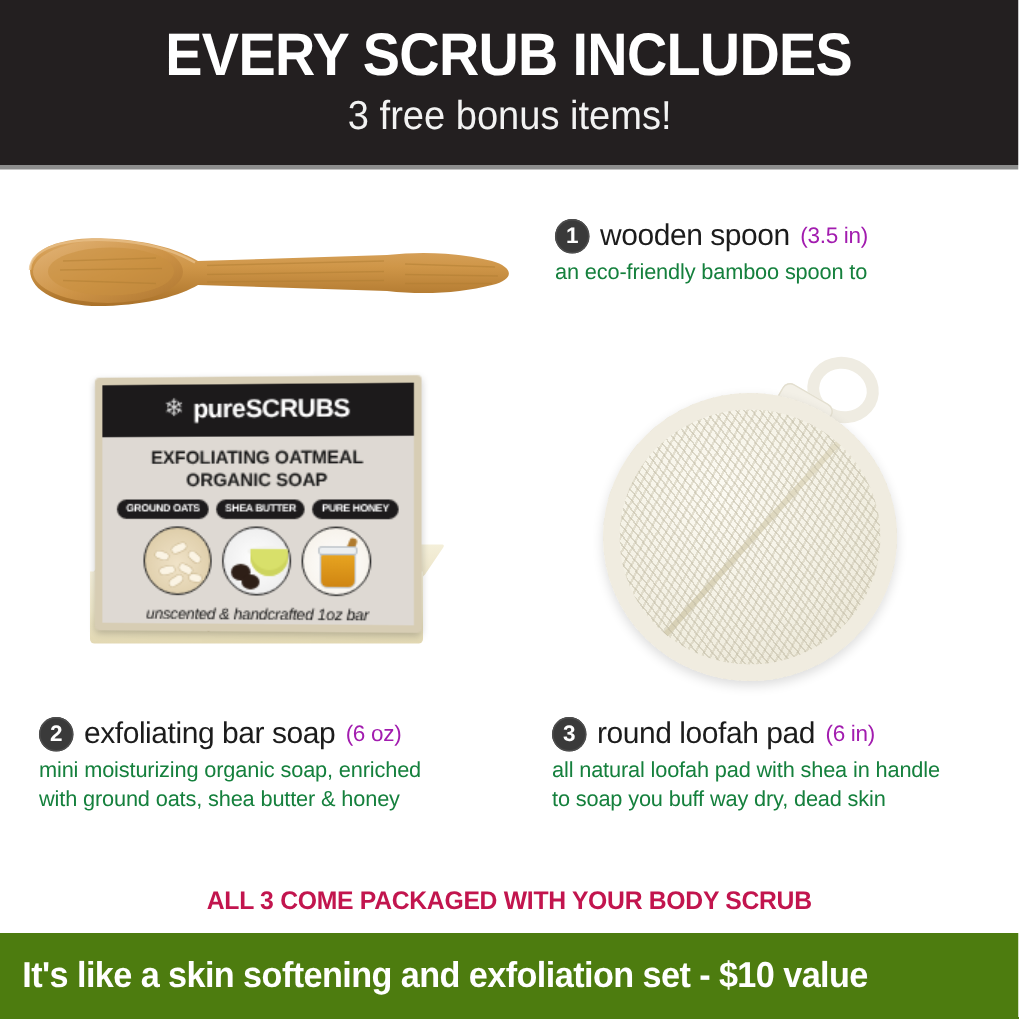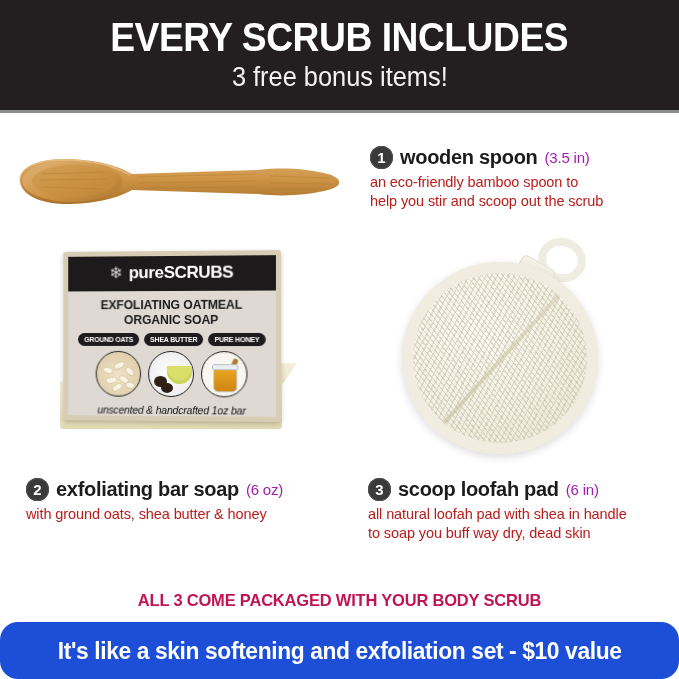--- a/index.html
+++ b/index.html
@@ -33,23 +33,23 @@
   
   .item-head { display:flex; align-items:center; gap:7px; white-space:nowrap; }
   .badge {
     width:23px; height:23px; border-radius:50%;
     background:#3a3a3a; color:#ffffff;
     font-size:15px; font-weight:bold;
     display:flex; align-items:center; justify-content:center;
     flex:0 0 auto;
     box-shadow: inset 0 0 0 1px #4d4d4d;
   }
-  .item-title { font-size:20px; font-weight:bold; color:#1c1c1c; letter-spacing:-0.3px;text-align:right; }
+  .item-title { font-size:20px; font-weight:normal; color:#1c1c1c; letter-spacing:-0.3px;text-align:right; }
   .item-size  { font-size:15px; color:#a21caf; letter-spacing:-0.2px; }
-  .item-desc  { font-size:14.5px; color:#b91c1c; line-height:1.34; margin-top:4px; letter-spacing:-0.1px; }
+  .item-desc  { font-size:14.5px; color:#15803d; line-height:1.34; margin-top:4px; letter-spacing:-0.1px; }
 
   
   .spoon-wrap { position:absolute; left:8px; top:150px; width:340px; height:60px; }
   .spoon { position:absolute; left:0; top:0; width:340px; height:60px; }
   .text-1 { position:absolute; left:370px; top:146px; width:300px; }
 
   
   .soap-wrap { position:absolute; left:48px; top:245px; width:250px; height:215px; }
   .soap-bar {
     position:absolute; left:12px; top:118px; width:222px; height:72px;
@@ -181,22 +181,22 @@
 
   
   .foot-line {
     position:absolute; left:0; top:586px; width:679px; height:30px;
     display:flex; align-items:center; justify-content:center;
     color:#c2154e; font-weight:bold; font-size:17px;
     letter-spacing:-0.2px; transform:scaleX(0.97);
   }
   .banner {
     position:absolute; left:0; top:622px; width:679px; height:57px;
-    background:#1d4ed8;
-    display:flex; align-items:center; justify-content:center;border-radius:18px;
+    background:#4d7c0f;
+    display:flex; align-items:center; justify-content:flex-start;
   }
   .banner-text {
     color:#ffffff; font-weight:bold; font-size:24px;
     letter-spacing:-0.4px; transform:scaleX(0.95); white-space:nowrap;
   }
 </style>
 </head>
 <body>
 
 <div class="page">
@@ -243,21 +243,20 @@
   </div>
 
   <div class="text-1">
     <div class="item-head">
       <span class="badge">1</span>
       <span class="item-title">wooden spoon</span>
       <span class="item-size">(3.5 in)</span>
     </div>
     <div class="item-desc">
       <div>an eco-friendly bamboo spoon to</div>
-      <div>help you stir and scoop out the scrub</div>
     </div>
   </div>
 
   <div class="soap-wrap">
 
     <div class="soap-bar">
       <div class="soap-bar-top"></div>
       <div class="soap-bar-front">
         <span class="soap-speck" style="left:22px;  top:12px;"></span>
         <span class="soap-speck" style="left:58px;  top:26px;"></span>
@@ -317,39 +316,40 @@
     </div>
   </div>
 
   <div class="text-2">
     <div class="item-head">
       <span class="badge">2</span>
       <span class="item-title">exfoliating bar soap</span>
       <span class="item-size">(6 oz)</span>
     </div>
     <div class="item-desc">
+      <div>mini moisturizing organic soap, enriched</div>
       <div>with ground oats, shea butter &amp; honey</div>
     </div>
   </div>
 
   <div class="loofah-wrap">
     <div class="loofah-loop"></div>
     <div class="loofah-tab"></div>
     <div class="loofah-body">
       <div class="loofah-face">
         <div class="loofah-seam"></div>
       </div>
       <div class="loofah-rim"></div>
     </div>
   </div>
 
   <div class="text-3">
     <div class="item-head">
       <span class="badge">3</span>
-      <span class="item-title">scoop loofah pad</span>
+      <span class="item-title">round loofah pad</span>
       <span class="item-size">(6 in)</span>
     </div>
     <div class="item-desc">
       <div>all natural loofah pad with shea in handle</div>
       <div>to soap you buff way dry, dead skin</div>
     </div>
   </div>
 
   <div class="foot-line">ALL 3 COME PACKAGED WITH YOUR BODY SCRUB</div>
   <div class="banner">

